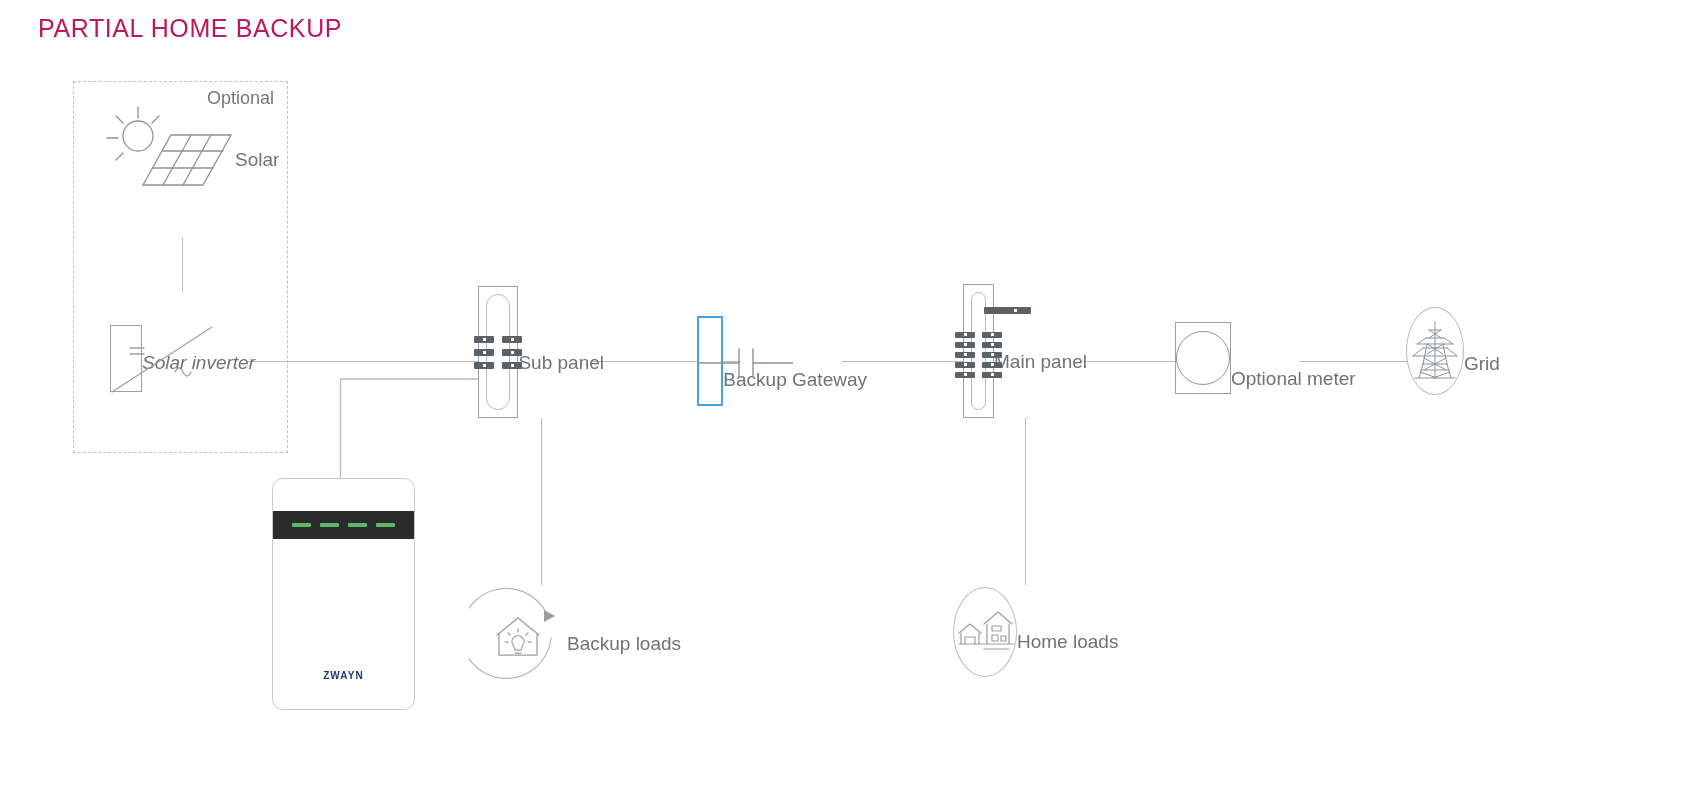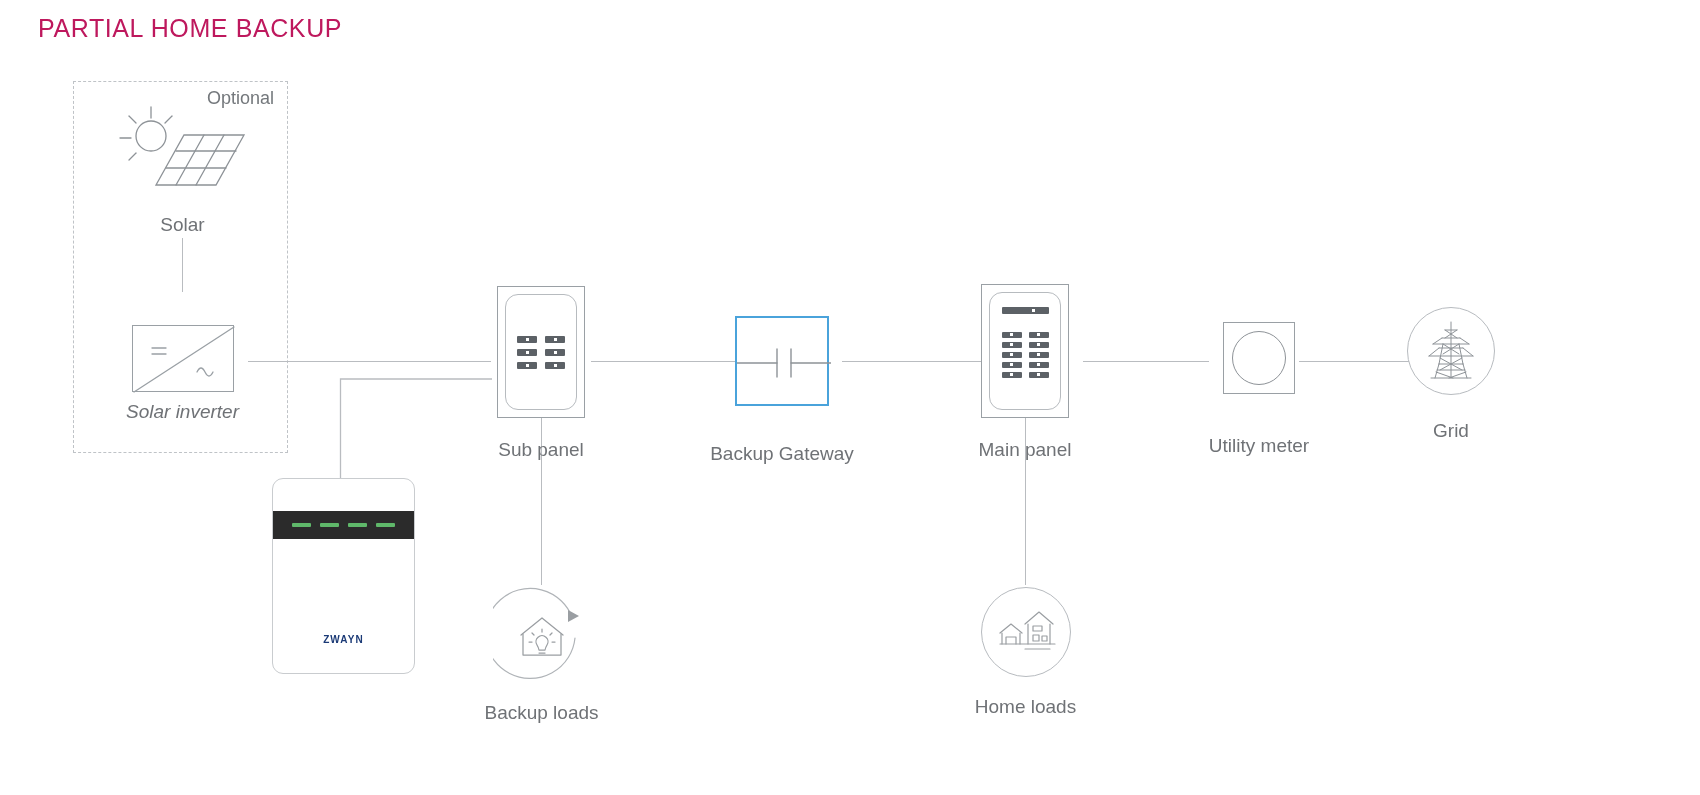--- a/index.html
+++ b/index.html
@@ -48,21 +48,21 @@
     top: 6px;
     font-size: 18px;
     color: #74787c;
     white-space: nowrap;
   }
 
   
   .node {
     position: absolute;
     display: flex;
-    flex-direction: column;
+    flex-direction: row;
     align-items: center;
   }
   .node-label {
     margin-top: 10px;
     font-size: 19px;
     color: #6f7276;
     white-space: nowrap;
     line-height: 1.1;
   }
   .node-art {
@@ -83,21 +83,21 @@
     position: absolute;
     overflow: visible;
   }
 
   
   .battery {
     position: absolute;
     left: 272px;
     top: 478px;
     width: 143px;
-    height: 196px;
+    height: 232px;
     border: 1.6px solid #c9cccf;
     border-radius: 11px;
     box-sizing: border-box;
     background: #ffffff;
     overflow: hidden;
   }
   .battery-strip {
     position: absolute;
     left: 0;
     right: 0;
@@ -341,21 +341,21 @@
         </g>
       </svg>
     </div>
     <div class="node-label" style="margin-top:38px;">Backup Gateway</div>
   </div>
 
   <div class="node" style="left:1175px; top:322px; width:168px;">
     <div class="node-art meter-box" style="width:72px; height:72px;">
       <div class="meter-dial" style="width:52px; height:52px;"></div>
     </div>
-    <div class="node-label" style="margin-top:42px;">Utility meter</div>
+    <div class="node-label" style="margin-top:42px;">Optional meter</div>
   </div>
 
   <div class="node" style="left:1406px; top:307px; width:90px;">
     <div class="node-art circle-node" style="width:88px; height:88px;">
       <svg width="56" height="62" viewBox="0 0 56 62">
         <g fill="none" stroke="#8d9297" stroke-width="1" stroke-linecap="round">
 
           <line x1="28" y1="2" x2="28" y2="58"></line>
           <path d="M 22 10 L 34 10"></path>
           <path d="M 19 18 L 37 18"></path>

